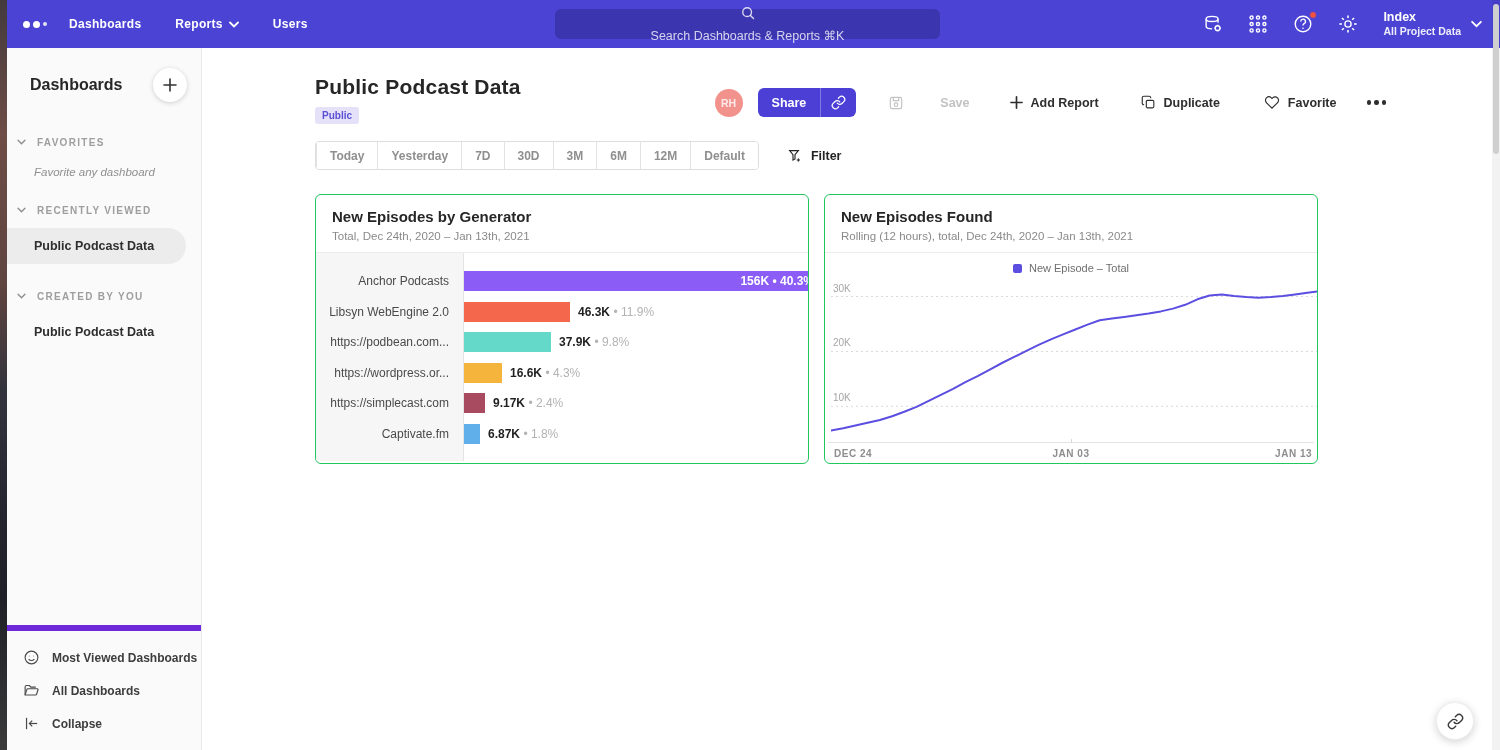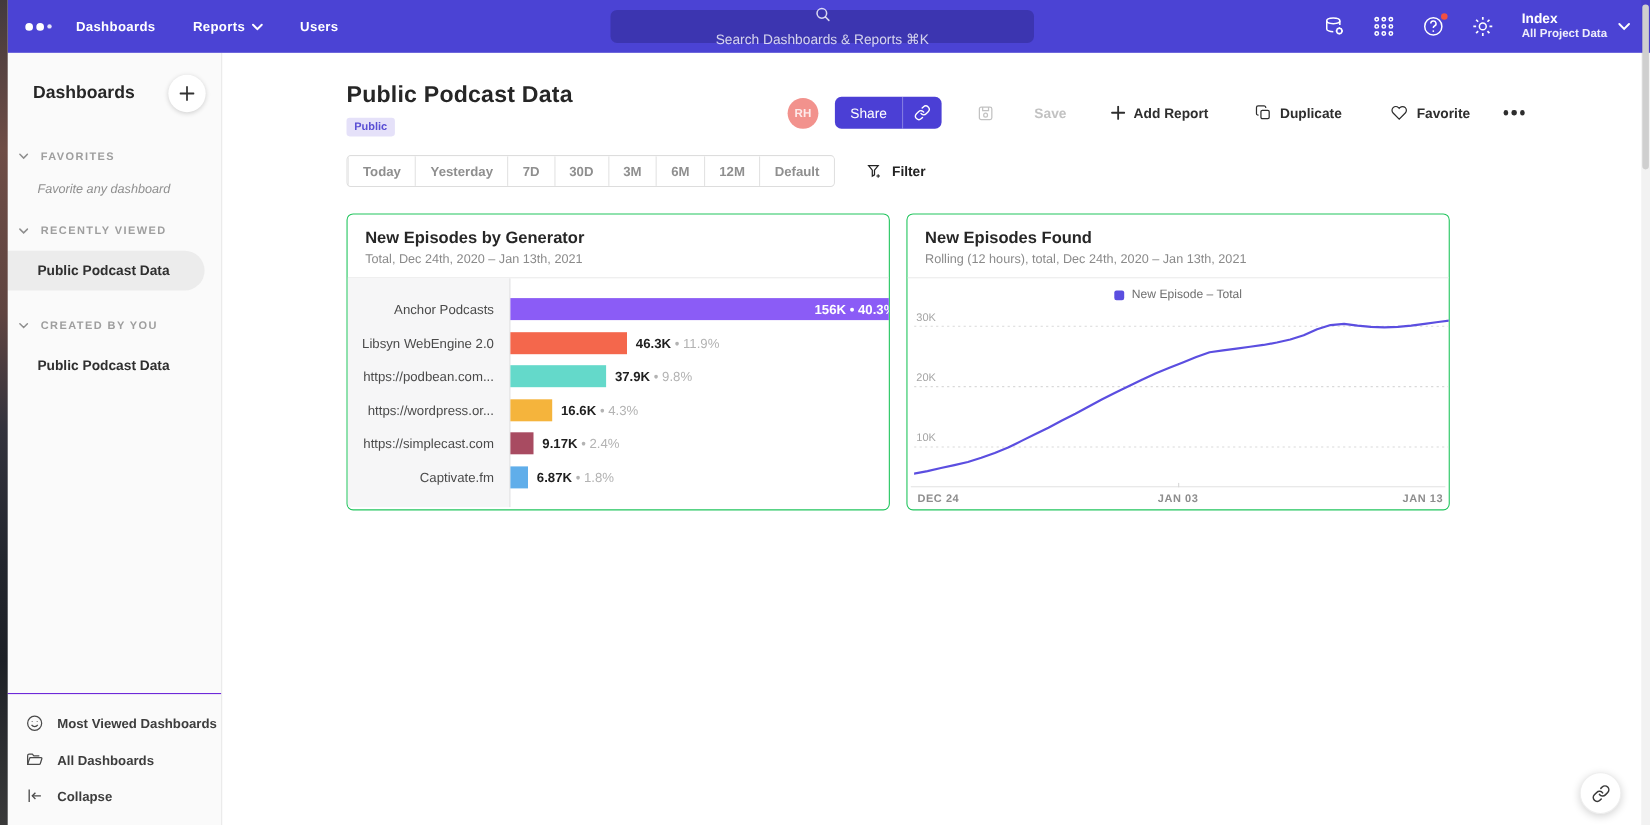--- a/index.html
+++ b/index.html
@@ -33,34 +33,34 @@
   .sb-head { display:flex; align-items:center; justify-content:space-between; padding:20px 14px 8px 23px; }
   .sb-title { font-size:16px; font-weight:700; color:#262626; }
   .sb-add { width:34px; height:34px; border-radius:50%; background:#fff; border:none; box-shadow:0 1px 5px rgba(0,0,0,.18);
     display:flex; align-items:center; justify-content:center; cursor:pointer; }
   .sb-section-head { display:flex; align-items:center; gap:11px; padding:0 0 0 10px; height:20px; margin-top:22px; cursor:pointer; }
   .sb-section-label { font-size:10px; font-weight:700; letter-spacing:1.3px; color:#9e9e9e; }
   .sb-empty { font-style:italic; font-size:11.5px; color:#8f8f8f; padding:14px 0 0 27px; }
   .sb-item { height:36px; display:flex; align-items:center; padding-left:27px; font-size:12.5px; font-weight:600; color:#2f2f2f;
     width:179px; border-radius:0 18px 18px 0; margin-top:8px; cursor:pointer; }
   .sb-item.selected { background:#ececec; }
-  .sb-footer { margin-top:auto; border-top:1px solid #6d28d9; padding:10px 0 10px 16px; }
+  .sb-footer { margin-top:auto; border-top:6px solid #6d28d9; padding:10px 0 10px 16px; }
   .sb-foot-item { display:flex; align-items:center; gap:12px; height:33px; font-size:12px; font-weight:600; color:#3d3d3d; cursor:pointer; }
 
   
   .main { position:absolute; left:203px; top:48px; right:0; bottom:0; background:#fff; }
   .page-header { display:flex; justify-content:space-between; align-items:flex-start; padding:27px 112px 0 112px; }
   .page-title { font-size:21px; font-weight:700; color:#262626; letter-spacing:.2px; }
   .badge { display:inline-block; margin-top:8px; background:#e5e1f9; color:#5a4fd4; font-size:10px; font-weight:600;
     padding:3px 7px; border-radius:3px; }
   .actions { display:flex; align-items:center; gap:0; margin-top:13px;justify-content:flex-end; }
   .avatar { width:28px; height:28px; border-radius:50%; background:#f2928d; color:#fdeaea; font-size:10.5px; font-weight:700;
     display:flex; align-items:center; justify-content:center; }
   .share-btn { display:flex; align-items:stretch; height:29px; background:#4b3fd5; border-radius:6px; overflow:hidden; margin-left:15px; cursor:pointer; }
-  .share-main { display:flex; align-items:center; padding:14px 14px; color:#fff; font-size:12.5px; font-weight:400; }
+  .share-main { display:flex; align-items:center; padding:14px 14px; color:#fff; font-size:12.5px; font-weight:700; }
   .share-div { width:1px; background:rgba(255,255,255,.3); }
   .share-link { display:flex; align-items:center; padding:0 10px; }
   .act { display:flex; align-items:center; gap:8px; border:none; background:none; font-family:inherit; cursor:pointer;
     font-size:12.5px; font-weight:700; color:#2e2e2e; }
   .act.disabled { color:#c2c2c2; cursor:default;gap:36px; }
   .act-save { margin-left:32px; }
   .act-add { margin-left:40px; }
   .act-dup { margin-left:42px; }
   .act-fav { margin-left:44px; }
   .act-more { margin-left:28px; display:flex; gap:3px; cursor:pointer; padding:6px 2px; }

